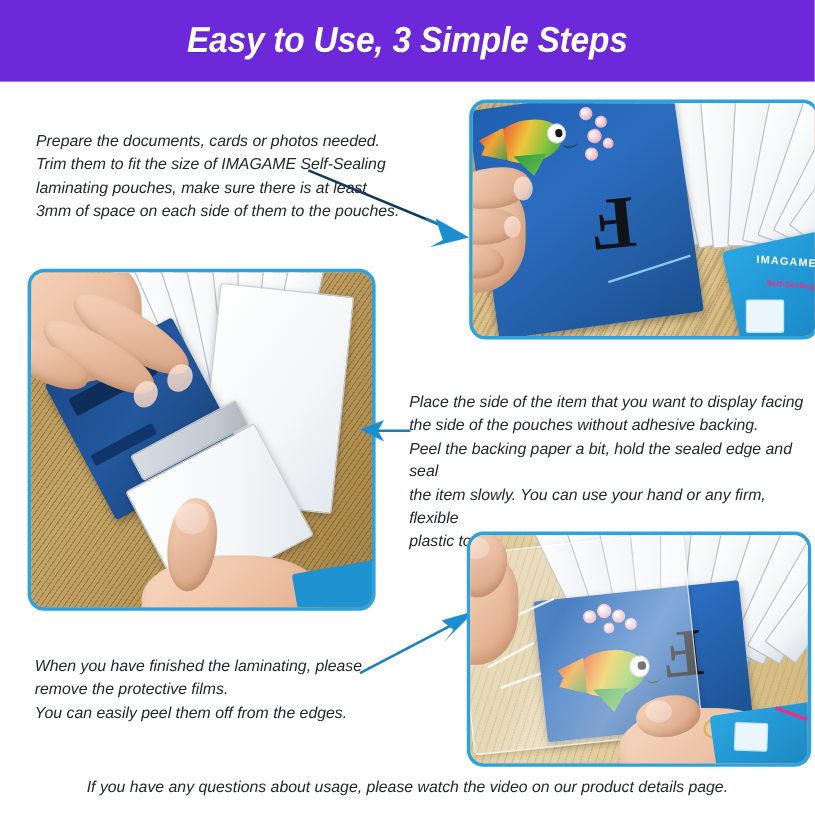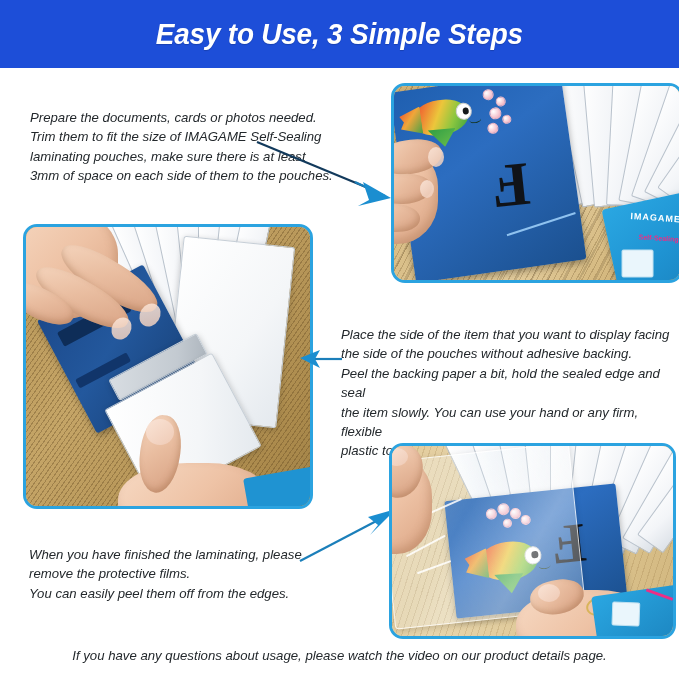--- a/index.html
+++ b/index.html
@@ -16,21 +16,21 @@
     -webkit-font-smoothing: antialiased;
   }
 
   
   .header-banner {
     position: absolute;
     left: 0;
     top: 0;
     width: 679px;
     height: 68px;
-    background: #1d4ed8;
+    background: #6d28d9;
     display: flex;
     align-items: center;
     justify-content: center;
   }
   .header-title {
     color: #ffffff;
     font-family: "Liberation Sans", sans-serif;
     font-size: 30px;
     font-weight: bold;
     font-style: italic;

